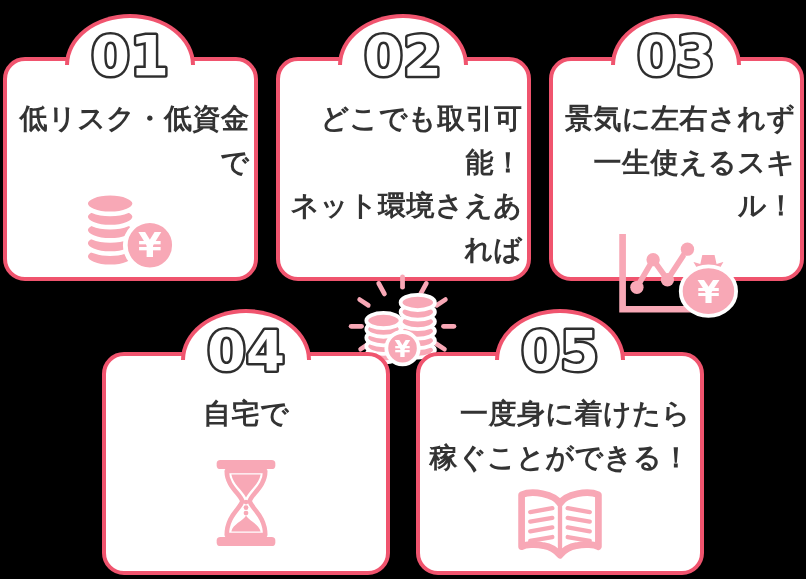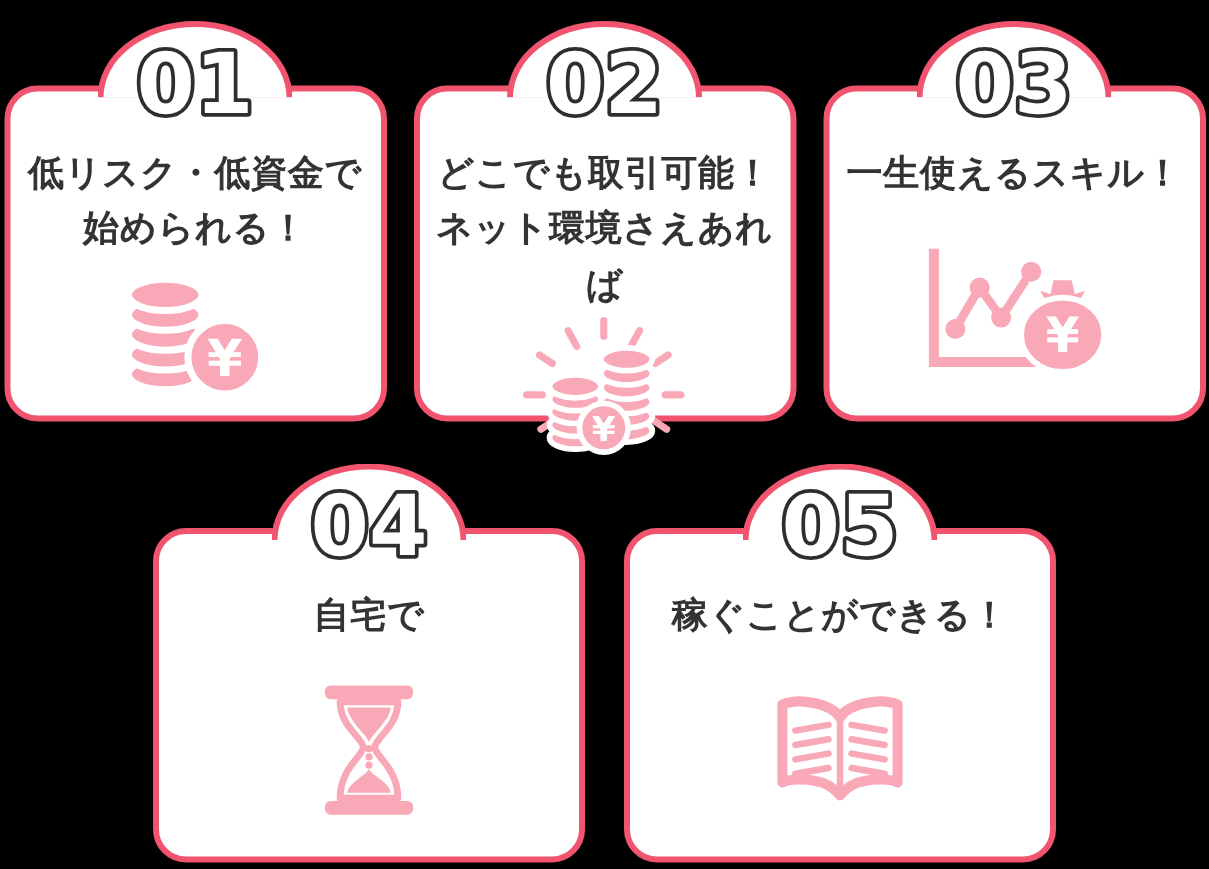--- a/index.html
+++ b/index.html
@@ -46,22 +46,22 @@
   .num-svg text{
     font-family:"DejaVu Sans","Liberation Sans",sans-serif;
     font-weight:bold;font-size:56px;
     fill:var(--number-fill);
     stroke:var(--number-outline);stroke-width:5px;
     paint-order:stroke;stroke-linejoin:round;
     text-anchor:middle;
   }
   .caption{
     margin:36px 0 0;padding:0 4px;
-    font-size:24px;font-weight:bold;color:var(--text);
-    text-align:center;line-height:1.56;letter-spacing:0.5px;
+    font-size:28px;font-weight:bold;color:var(--text);
+    text-align:right;line-height:1.56;letter-spacing:0.5px;
   }
   .caption span{display:block;}
   .icon-wrap{flex:1;display:flex;align-items:center;justify-content:center;}
   
   .pk{fill:var(--icon-pink);}
   .disc{fill:var(--icon-pink);stroke:#fff;stroke-width:5;}
   .disc-s{fill:var(--icon-pink);stroke:#fff;stroke-width:4;}
   .coin{fill:var(--icon-pink);stroke:#fff;stroke-width:5;}
   .coin-s{fill:var(--icon-pink);stroke:#fff;stroke-width:4;}
   .spark{stroke:var(--icon-pink);stroke-width:5;stroke-linecap:round;}
@@ -80,21 +80,20 @@
 
   <div class="row row-1">
 
     <section class="card sm">
       <div class="tab"></div>
       <svg class="num-svg" viewBox="0 0 150 62">
         <text x="75" y="50">01</text>
       </svg>
       <h3 class="caption">
         <span>低リスク・低資金で</span>
-        <span>始められる！</span>
       </h3>
       <div class="icon-wrap">
         <svg width="104" height="88" viewBox="0 0 110 90">
           <ellipse class="disc" cx="34" cy="72" rx="26" ry="11"></ellipse>
           <ellipse class="disc" cx="34" cy="58" rx="26" ry="11"></ellipse>
           <ellipse class="disc" cx="34" cy="44" rx="26" ry="11"></ellipse>
           <ellipse class="disc" cx="34" cy="30" rx="26" ry="11"></ellipse>
           <ellipse class="disc" cx="34" cy="16" rx="26" ry="11"></ellipse>
           <circle class="coin" cx="76" cy="60" r="26"></circle>
           <text class="yen" x="76" y="73" font-size="36">¥</text>
@@ -138,20 +137,21 @@
         </svg>
       </div>
     </section>
 
     <section class="card sm">
       <div class="tab"></div>
       <svg class="num-svg" viewBox="0 0 150 62">
         <text x="75" y="50">03</text>
       </svg>
       <h3 class="caption">
+        <span>景気に左右されず</span>
         <span>一生使えるスキル！</span>
       </h3>
       <div class="icon-wrap">
         <svg width="124" height="91" viewBox="0 0 130 95">
           <path class="axis" d="M9 6 V85 H90"></path>
           <polyline class="lineart" points="24,62 41,33 56,54 77,22"></polyline>
           <circle class="pk" cx="24" cy="62" r="7"></circle>
           <circle class="pk" cx="41" cy="33" r="7"></circle>
           <circle class="pk" cx="56" cy="54" r="7"></circle>
           <circle class="pk" cx="77" cy="22" r="7"></circle>
@@ -187,20 +187,21 @@
         </svg>
       </div>
     </section>
 
     <section class="card lg">
       <div class="tab"></div>
       <svg class="num-svg" viewBox="0 0 150 62">
         <text x="75" y="50">05</text>
       </svg>
       <h3 class="caption">
+        <span>一度身に着けたら</span>
         <span>稼ぐことができる！</span>
       </h3>
       <div class="icon-wrap">
         <svg width="96" height="81" viewBox="0 0 100 84">
           <path class="bookshape" d="M50 19 C44 9, 21 5, 10 10 L10 64 C14 62, 24 61, 33 63 C40 64, 46 68, 50 73 C54 68, 60 64, 67 63 C76 61, 86 62, 90 64 L90 10 C79 5, 56 9, 50 19 Z"></path>
           <line class="bookline" x1="50" y1="21" x2="50" y2="71" stroke-width="4"></line>
           <line class="bookline" x1="19" y1="28" x2="42" y2="24"></line>
           <line class="bookline" x1="19" y1="38" x2="42" y2="34"></line>
           <line class="bookline" x1="19" y1="48" x2="42" y2="44"></line>
           <line class="bookline" x1="19" y1="58" x2="42" y2="54"></line>

